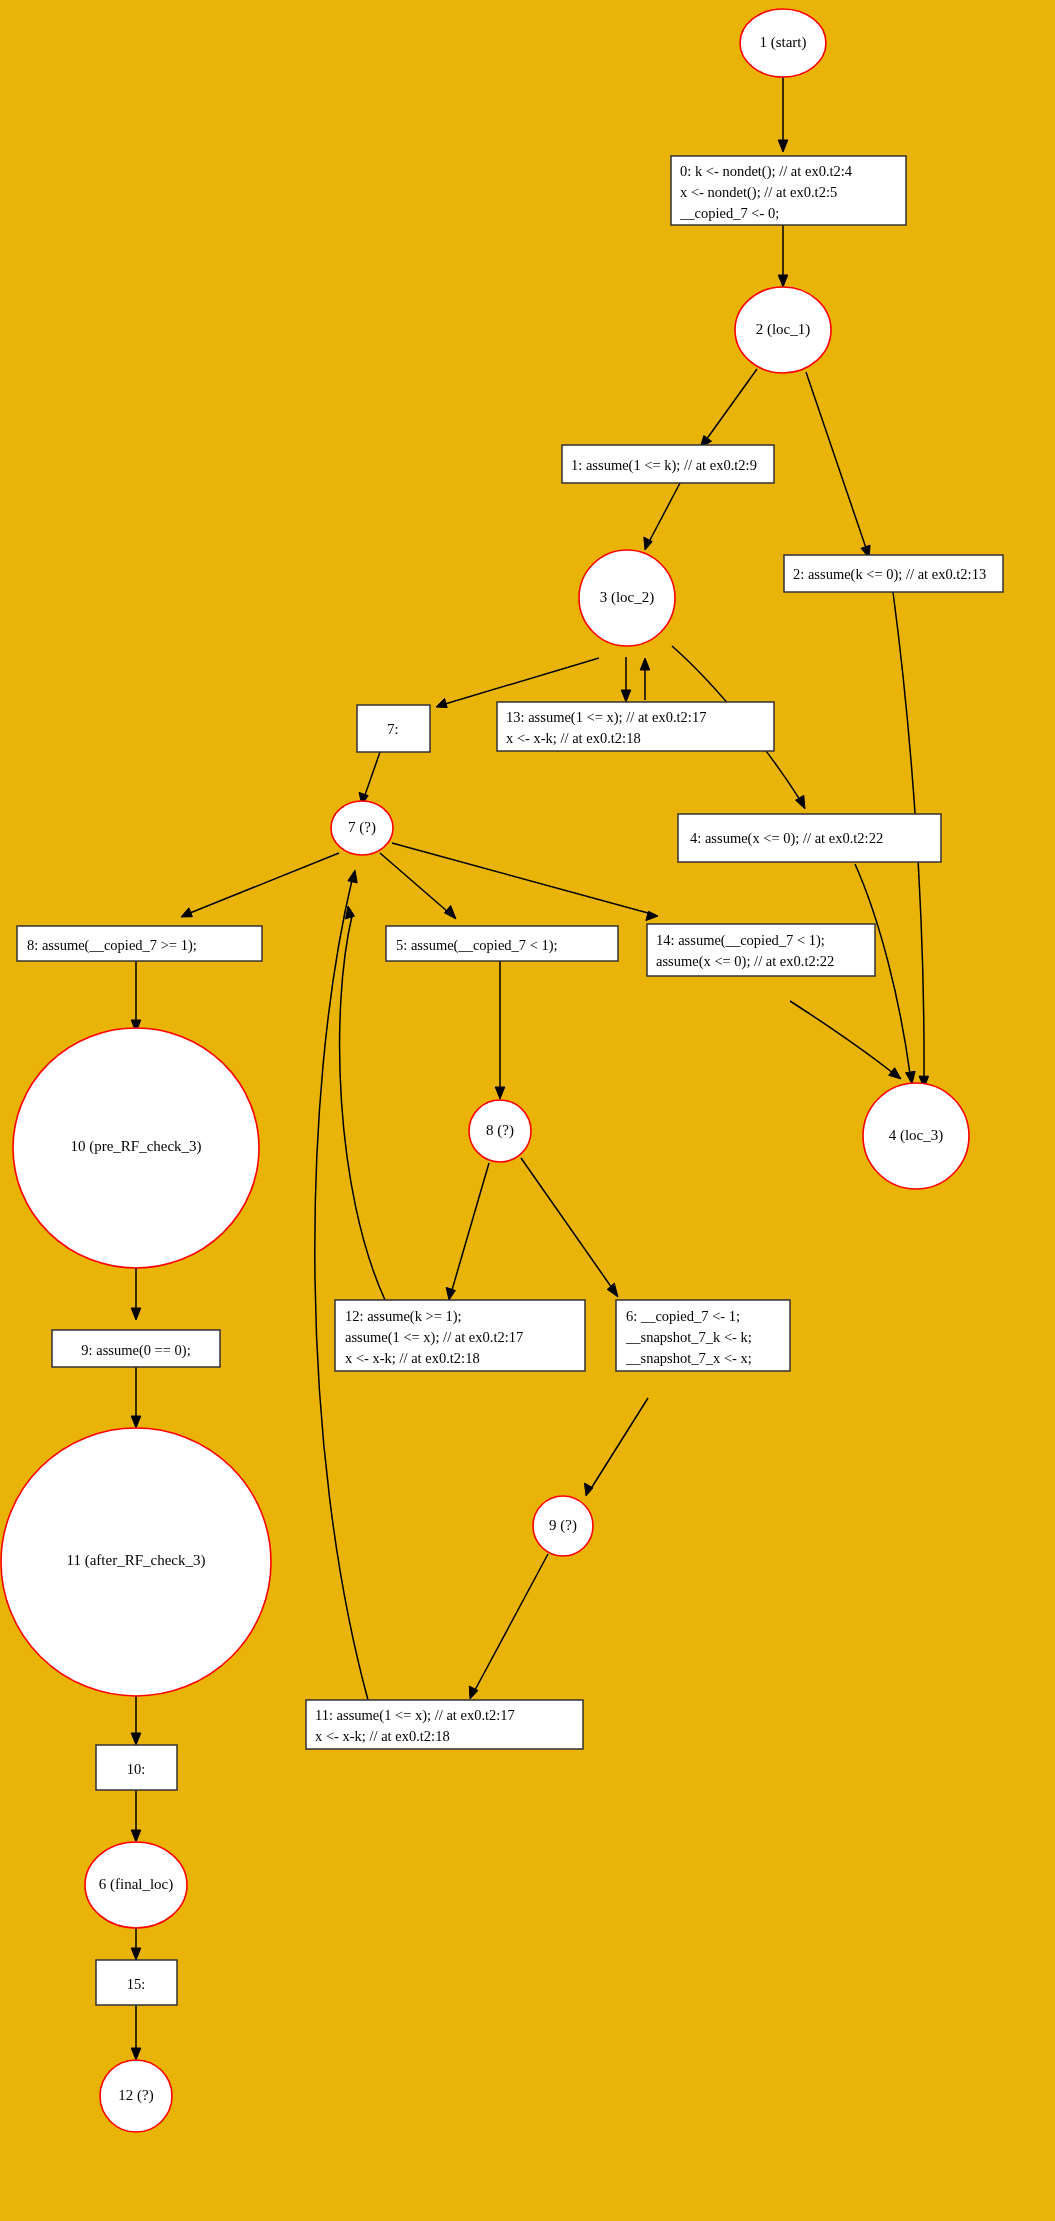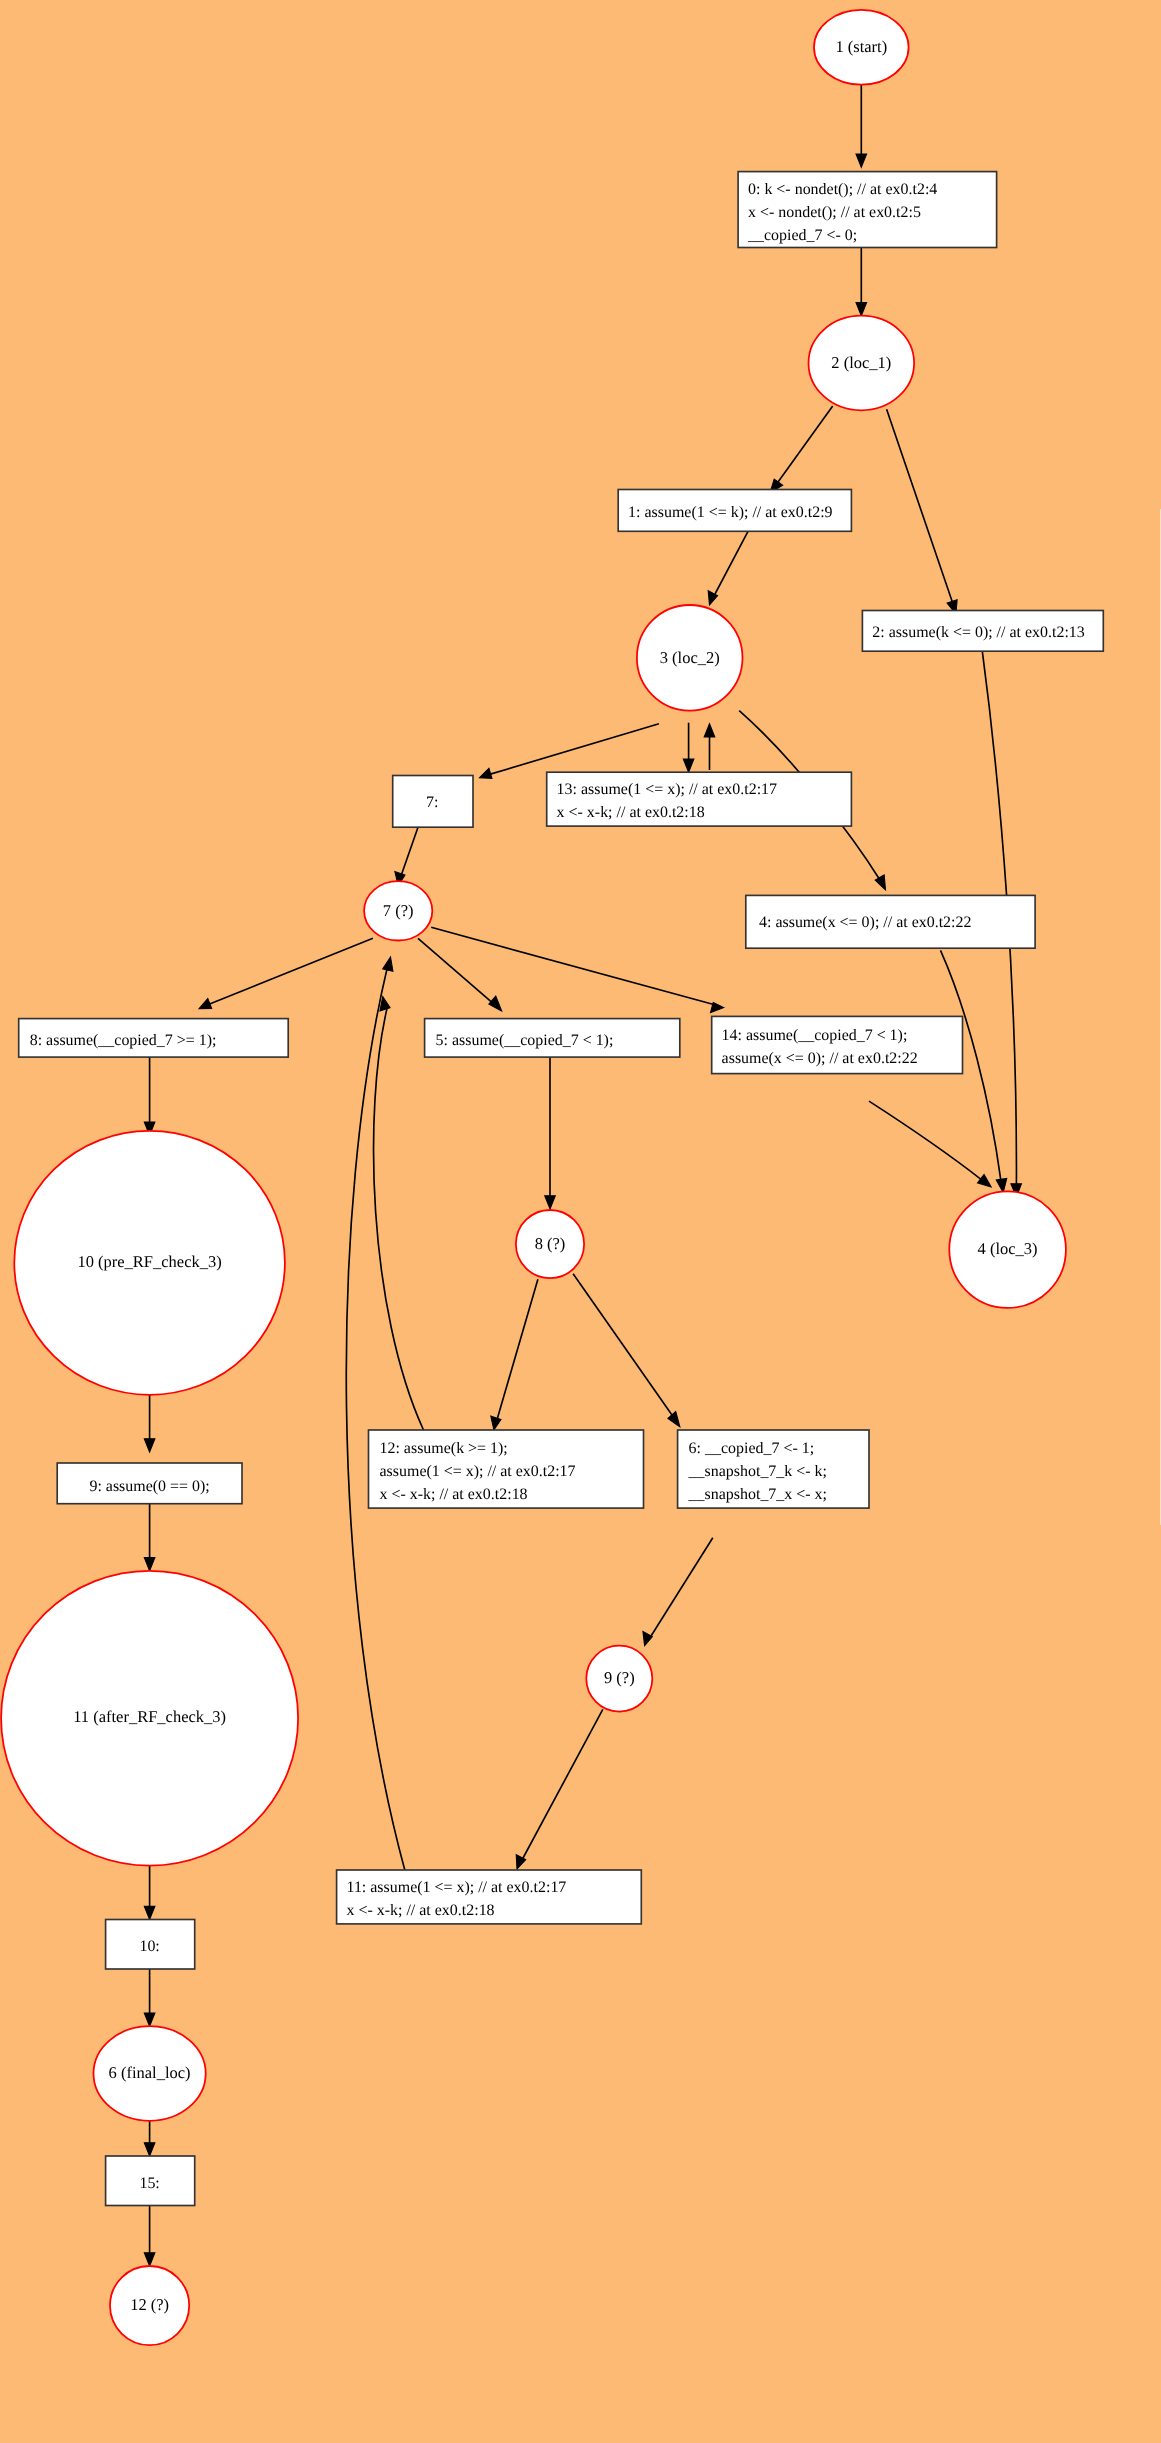--- a/index.html
+++ b/index.html
@@ -8,21 +8,21 @@
     padding: 0;
     background: #ffffff;
   }
   body {
     font-family: "Liberation Serif", "DejaVu Serif", serif;
   }
   #graph-root {
     position: relative;
     width: 1055px;
     height: 2221px;
-    background: #fdba74;
+    background: #eab308;
     overflow: hidden;
   }
   svg#graph-canvas {
     position: absolute;
     left: 0; top: 0;
     width: 1055px;
     height: 2221px;
   }
   .node-ellipse {
     fill: #ffffff;

